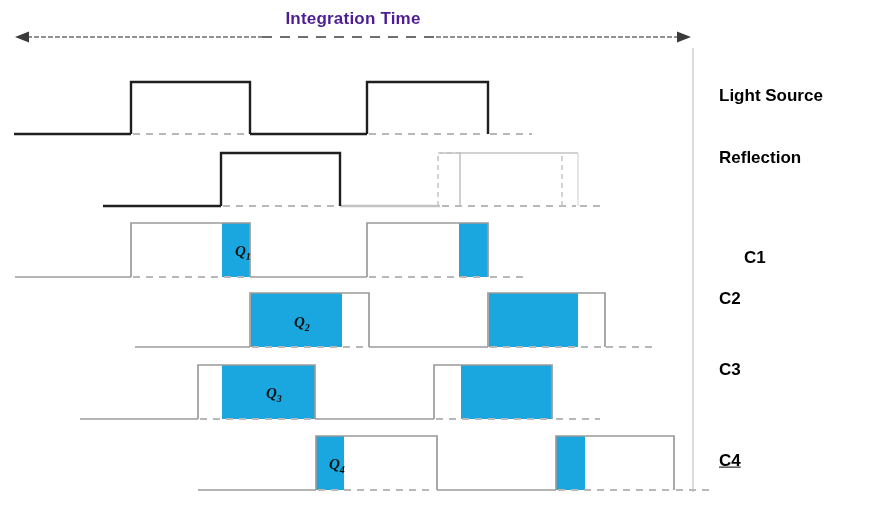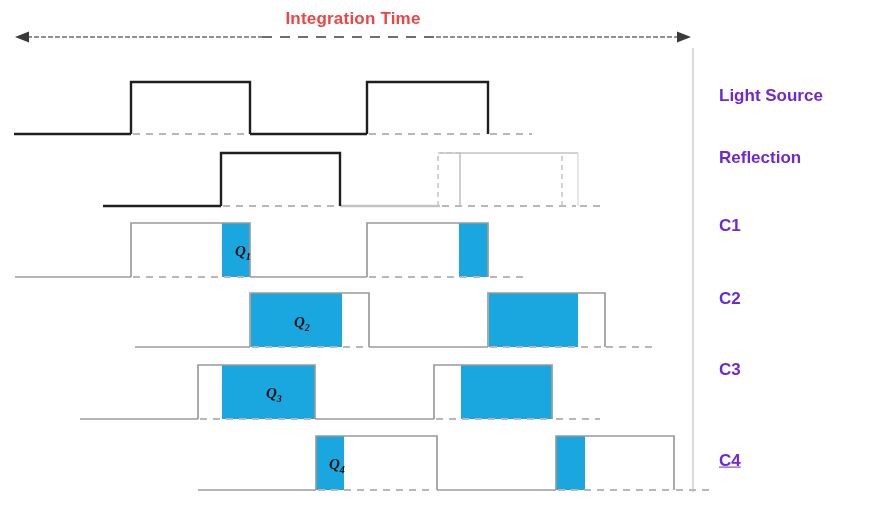--- a/index.html
+++ b/index.html
@@ -13,38 +13,38 @@
   }
   .diagram-title {
     position: absolute;
     top: 9px;
     left: 0;
     width: 706px;
     text-align: center;
     font-size: 17px;
     font-weight: bold;
     letter-spacing: 0.2px;
-    color: #ef4444;
+    color: #4c1d95;
   }
   .wave-svg {
     position: absolute;
     top: 0; left: 0;
   }
   .row-label {
     position: absolute;
     left: 719px;
     transform: translateY(-52%);
     font-size: 17px;
     font-weight: bold;
-    color: #6d28d9;
+    color: #000000;
     white-space: nowrap;
   }
   .row-label-0 { top: 96px; }
   .row-label-1 { top: 158px; }
-  .row-label-2 { top: 226px; }
+  .row-label-2 { top: 258px; margin-left: 25px; }
   .row-label-3 { top: 299px; }
   .row-label-4 { top: 370px; }
   .row-label-5 { top: 461px; text-decoration: underline; }
 </style>
 </head>
 <body>
 
 <div class="canvas">
   <svg class="wave-svg" id="wave-svg" width="877" height="518" viewBox="0 0 877 518">
       <line x1="27" y1="37" x2="262" y2="37" stroke="#6e6e6e" stroke-width="1.6" stroke-linecap="butt" stroke-dasharray="5 2"></line>

